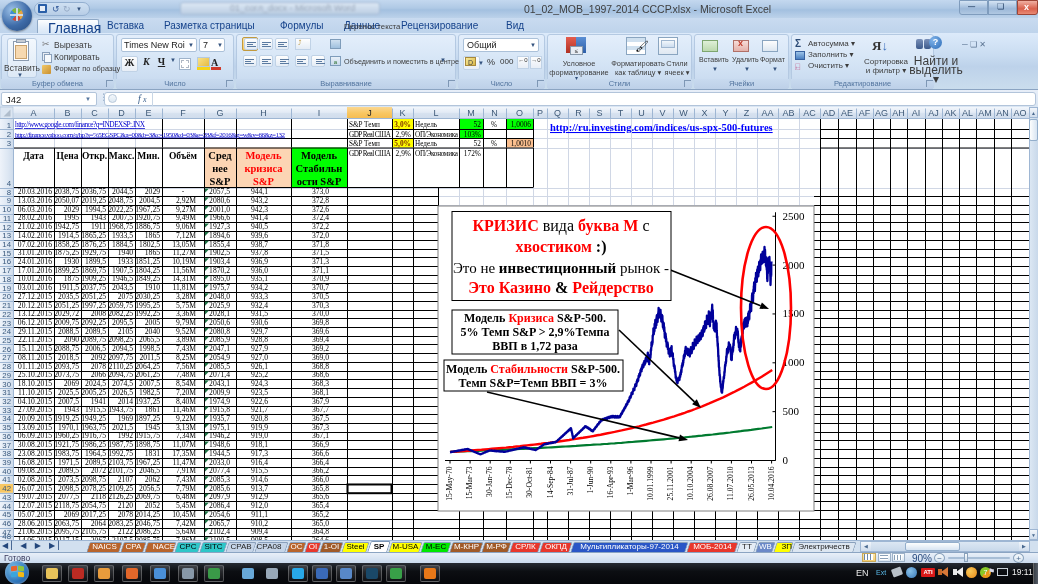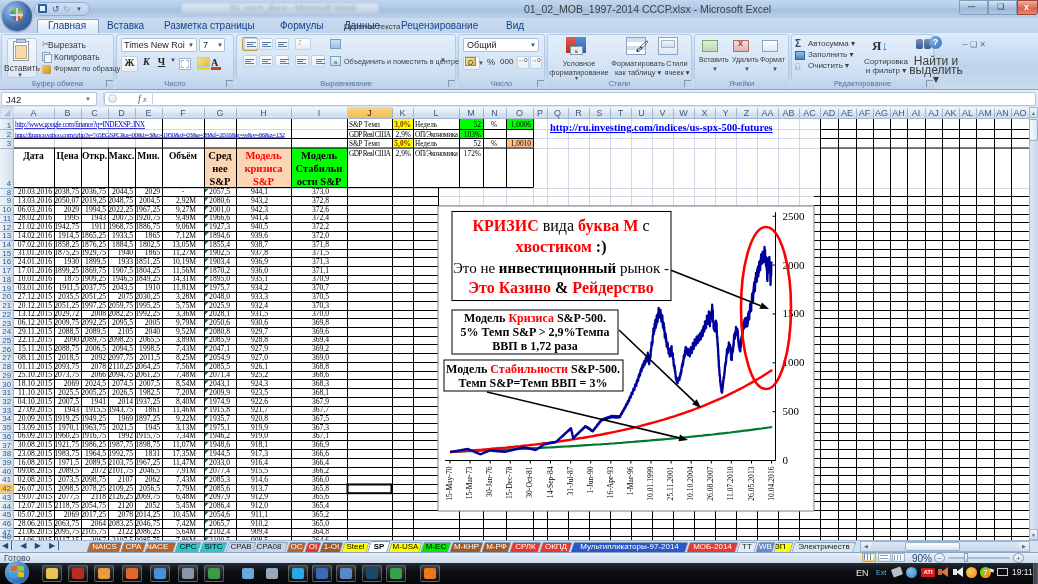--- a/index.html
+++ b/index.html
@@ -26,21 +26,21 @@
 
 <div class="abs" style="left:0;top:18px;width:1038px;height:15px;background:linear-gradient(#c9dbf0,#bed3eb)"></div>
 
 <div class="abs" style="left:2px;top:1px;width:30px;height:30px;border-radius:50%;background:radial-gradient(circle at 10px 9px,#9cc1e8,#3e6ba8 55%,#274a7d);box-shadow:0 1px 2px rgba(0,0,0,.4)"></div>
 <div class="abs" style="left:10px;top:8px;width:13px;height:13px;border-radius:50%;background:
 conic-gradient(from 45deg,#e8a33d 0 25%,#d04a3a 0 50%,#3f8fd4 0 75%,#7db53f 0 100%)"></div>
 <div class="abs" style="left:10px;top:13.5px;width:13px;height:2px;background:#cfe0f0;opacity:.9"></div>
 <div class="abs" style="left:15.5px;top:8px;width:2px;height:13px;background:#cfe0f0;opacity:.9"></div>
 
 <div class="abs" style="left:37px;top:19px;width:62px;height:15px;background:linear-gradient(#fdfeff,#e7f0fa 50%,#d7e6f6);border:1px solid #8ea8c6;border-bottom:none;border-radius:2px 2px 0 0"></div>
-<div class="abs" style="left:48px;top:20px;font-size:10px;color:#15428b">Главная</div>
+<div class="abs" style="left:48px;top:20px;font-size:14px;color:#15428b">Главная</div>
 <div class="abs" style="left:107px;top:20px;font-size:10px;color:#15428b">Вставка</div>
 <div class="abs" style="left:164px;top:20px;font-size:10px;color:#15428b">Разметка страницы</div>
 <div class="abs" style="left:280px;top:20px;font-size:10px;color:#15428b">Формулы</div>
 <div class="abs" style="left:344px;top:20px;font-size:10px;color:#15428b">Данные</div>
 <div class="abs" style="left:401px;top:20px;font-size:10px;color:#15428b">Рецензирование</div>
 <div class="abs" style="left:506px;top:20px;font-size:10px;color:#15428b">Вид</div>
 <div class="abs" style="left:0;top:33px;width:1038px;height:57px;background:linear-gradient(#dceafa,#c9dcf1 40%,#bdd2ea 60%,#cadded);border-bottom:1px solid #8ba4c2"></div>
 <div class="abs" style="left:1px;top:34px;width:113px;height:55px;background:linear-gradient(#e3eefb,#d4e4f5 55%,#c5d8ee);border:1px solid #b4c9e2;border-radius:3px"></div>
 <div class="abs" style="left:1px;top:79px;width:113px;height:10px;background:linear-gradient(#c8daef,#bdd0e8);border-radius:0 0 3px 3px;text-align:center;font-size:7.5px;color:#52749e;line-height:10px">Буфер обмена</div>
 <div class="abs" style="left:116px;top:34px;width:118px;height:55px;background:linear-gradient(#e3eefb,#d4e4f5 55%,#c5d8ee);border:1px solid #b4c9e2;border-radius:3px"></div>
@@ -61,21 +61,21 @@
 <div class="abs" style="left:537px;top:80px;width:7px;height:7px;border-left:1px solid #7e97b5;border-top:1px solid #7e97b5;"></div>
 <div class="abs" style="left:684px;top:80px;width:7px;height:7px;border-left:1px solid #7e97b5;border-top:1px solid #7e97b5;"></div>
 <div class="abs" style="left:926px;top:80px;width:7px;height:7px;border-left:1px solid #7e97b5;border-top:1px solid #7e97b5;"></div>
 <div class="abs" style="left:7px;top:38px;width:30px;height:40px;background:linear-gradient(#f3f8fd,#dde9f6);border:1px solid #b9cde4;border-radius:3px"></div>
 <div class="abs" style="left:13px;top:41px;width:16px;height:20px;background:#fefefe;border:1px solid #8b9bb0"></div>
 <div class="abs" style="left:16px;top:39px;width:10px;height:4px;background:#c8cdd4;border:1px solid #8b9bb0"></div>
 <div class="abs" style="left:15px;top:45px;width:12px;height:14px;background:#f7d9b0;border:1px solid #caa26c"></div>
 <div class="abs" style="left:4px;top:63px;font-size:8.5px;color:#3c3c3c">Вставить</div>
 <div class="abs" style="left:17px;top:72px;font-size:6px;color:#33527e">▼</div>
 <div class="abs" style="left:42px;top:39px;font-size:9px;color:#777">✂</div>
-<div class="abs" style="left:48px;top:40px;font-size:8.5px;color:#3c3c3c">Вырезать</div>
+<div class="abs" style="left:54px;top:40px;font-size:8.5px;color:#3c3c3c">Вырезать</div>
 <div class="abs" style="left:42px;top:52px;width:8px;height:9px;background:#e8edf3;border:1px solid #8aa0bb"></div>
 <div class="abs" style="left:44px;top:54px;width:8px;height:9px;background:#f6f9fc;border:1px solid #8aa0bb"></div>
 <div class="abs" style="left:54px;top:52px;font-size:8.5px;color:#3c3c3c">Копировать</div>
 <div class="abs" style="left:42px;top:65px;width:9px;height:9px;background:linear-gradient(135deg,#f0c96c,#c98f2f);border-radius:1px"></div>
 <div class="abs" style="left:54px;top:64px;font-size:7.4px;color:#3c3c3c">Формат по образцу</div>
 
 <div class="abs" style="left:121px;top:38px;width:76px;height:14px;background:#fff;border:1px solid #abc1d9;border-radius:2px;font-size:9px;color:#222;padding:1px 2px">Times New Roі</div>
 <div class="abs" style="left:188px;top:42px;font-size:6px;color:#33527e">▼</div>
 <div class="abs" style="left:199px;top:38px;width:26px;height:14px;background:#fff;border:1px solid #abc1d9;border-radius:2px;font-size:9px;color:#222;padding:1px 3px">7</div>
 <div class="abs" style="left:217px;top:42px;font-size:6px;color:#33527e">▼</div>
@@ -941,21 +941,21 @@
 <div class="abs" style="left:1029px;top:529px;width:9px;height:11px;background:linear-gradient(#f2f6fb,#cfdcec);border:1px solid #9eb6d3;font-size:5px;color:#4a6a90;text-align:center;line-height:11px">▼</div>
 <div class="abs" style="left:1029px;top:119px;width:9px;height:22px;background:linear-gradient(90deg,#fdfefe,#d7e4f2);border:1px solid #93aecb;border-radius:2px"></div>
 
 <div class="abs" style="left:0;top:540px;width:1038px;height:12px;background:#d2e0ef;border-top:1px solid #9eb6d3"></div>
 <div class="abs" style="left:2px;top:541px;font-size:8px;color:#24477c;letter-spacing:3px">◀▏◀ ▶ ▶▏</div>
 <div class="abs" style="left:88px;top:542px;width:33px;height:10px;background:#b8642c;border:1px solid #8aa0bc;border-bottom:none;border-radius:2px 2px 0 0;transform:skewX(-18deg);"></div>
 <div class="abs" style="left:88px;top:542px;width:33px;text-align:center;font-size:8px;color:#fff;line-height:10px;white-space:nowrap;overflow:hidden">NAICS</div>
 <div class="abs" style="left:122px;top:542px;width:23px;height:10px;background:#b8642c;border:1px solid #8aa0bc;border-bottom:none;border-radius:2px 2px 0 0;transform:skewX(-18deg);"></div>
 <div class="abs" style="left:122px;top:542px;width:23px;text-align:center;font-size:8px;color:#fff;line-height:10px;white-space:nowrap;overflow:hidden">CPA</div>
 <div class="abs" style="left:146px;top:542px;width:29px;height:10px;background:#b8642c;border:1px solid #8aa0bc;border-bottom:none;border-radius:2px 2px 0 0;transform:skewX(-18deg);"></div>
-<div class="abs" style="left:146px;top:542px;width:29px;text-align:left;font-size:8px;color:#fff;line-height:10px;white-space:nowrap;overflow:hidden">NACE</div>
+<div class="abs" style="left:146px;top:542px;width:29px;text-align:right;font-size:8px;color:#fff;line-height:10px;white-space:nowrap;overflow:hidden">NACE</div>
 <div class="abs" style="left:176px;top:542px;width:24px;height:10px;background:#2ec6c8;border:1px solid #8aa0bc;border-bottom:none;border-radius:2px 2px 0 0;transform:skewX(-18deg);"></div>
 <div class="abs" style="left:176px;top:542px;width:24px;text-align:center;font-size:8px;color:#000;line-height:10px;white-space:nowrap;overflow:hidden">CPC</div>
 <div class="abs" style="left:201px;top:542px;width:25px;height:10px;background:#2ec6c8;border:1px solid #8aa0bc;border-bottom:none;border-radius:2px 2px 0 0;transform:skewX(-18deg);"></div>
 <div class="abs" style="left:201px;top:542px;width:25px;text-align:center;font-size:8px;color:#000;line-height:10px;white-space:nowrap;overflow:hidden">SITC</div>
 <div class="abs" style="left:227px;top:542px;width:28px;height:10px;background:#c6d5e8;border:1px solid #8aa0bc;border-bottom:none;border-radius:2px 2px 0 0;transform:skewX(-18deg);"></div>
 <div class="abs" style="left:227px;top:542px;width:28px;text-align:center;font-size:8px;color:#222;line-height:10px;white-space:nowrap;overflow:hidden">СРАВ</div>
 <div class="abs" style="left:256px;top:542px;width:31px;height:10px;background:#c6d5e8;border:1px solid #8aa0bc;border-bottom:none;border-radius:2px 2px 0 0;transform:skewX(-18deg);"></div>
 <div class="abs" style="left:256px;top:542px;width:26px;text-align:center;font-size:8px;color:#222;line-height:10px;white-space:nowrap;overflow:hidden">СРА08</div>
 <div class="abs" style="left:288px;top:542px;width:17px;height:10px;background:#b8642c;border:1px solid #8aa0bc;border-bottom:none;border-radius:2px 2px 0 0;transform:skewX(-18deg);"></div>
 <div class="abs" style="left:288px;top:542px;width:17px;text-align:center;font-size:8px;color:#fff;line-height:10px;white-space:nowrap;overflow:hidden">ОС</div>
@@ -981,21 +981,21 @@
 <div class="abs" style="left:541px;top:542px;width:30px;text-align:center;font-size:8px;color:#fff;line-height:10px;white-space:nowrap;overflow:hidden">ОКПД</div>
 <div class="abs" style="left:572px;top:542px;width:115px;height:10px;background:#2a56c6;border:1px solid #8aa0bc;border-bottom:none;border-radius:2px 2px 0 0;transform:skewX(-18deg);"></div>
 <div class="abs" style="left:572px;top:542px;width:115px;text-align:center;font-size:8px;color:#fff;line-height:10px;white-space:nowrap;overflow:hidden">Мультипликаторы-97-2014</div>
 <div class="abs" style="left:688px;top:542px;width:49px;height:10px;background:#e8372c;border:1px solid #8aa0bc;border-bottom:none;border-radius:2px 2px 0 0;transform:skewX(-18deg);"></div>
 <div class="abs" style="left:688px;top:542px;width:49px;text-align:center;font-size:8px;color:#fff;line-height:10px;white-space:nowrap;overflow:hidden">МОБ-2014</div>
 <div class="abs" style="left:738px;top:542px;width:18px;height:10px;background:#e4ecf5;border:1px solid #8aa0bc;border-bottom:none;border-radius:2px 2px 0 0;transform:skewX(-18deg);"></div>
 <div class="abs" style="left:738px;top:542px;width:18px;text-align:center;font-size:8px;color:#222;line-height:10px;white-space:nowrap;overflow:hidden">ТТ</div>
 <div class="abs" style="left:757px;top:542px;width:17px;height:10px;background:#6a88c8;border:1px solid #8aa0bc;border-bottom:none;border-radius:2px 2px 0 0;transform:skewX(-18deg);"></div>
 <div class="abs" style="left:757px;top:542px;width:17px;text-align:center;font-size:8px;color:#fff;line-height:10px;white-space:nowrap;overflow:hidden">WB</div>
 <div class="abs" style="left:775px;top:542px;width:17px;height:10px;background:#ffff00;border:1px solid #8aa0bc;border-bottom:none;border-radius:2px 2px 0 0;transform:skewX(-18deg);"></div>
-<div class="abs" style="left:775px;top:542px;width:17px;text-align:left;font-size:8px;color:#000;line-height:10px;white-space:nowrap;overflow:hidden">ЗП</div>
+<div class="abs" style="left:775px;top:542px;width:17px;text-align:right;font-size:8px;color:#000;line-height:10px;white-space:nowrap;overflow:hidden">ЗП</div>
 <div class="abs" style="left:793px;top:542px;width:62px;height:10px;background:#dce6f1;border:1px solid #8aa0bc;border-bottom:none;border-radius:2px 2px 0 0;transform:skewX(-18deg);"></div>
 <div class="abs" style="left:793px;top:542px;width:62px;text-align:center;font-size:8px;color:#222;line-height:10px;white-space:nowrap;overflow:hidden">Электричеств</div>
 <div class="abs" style="left:860px;top:541px;width:170px;height:11px;background:linear-gradient(#dce7f3,#c8d8ea);border:1px solid #9eb6d3"></div>
 <div class="abs" style="left:861px;top:542px;width:10px;height:9px;background:linear-gradient(#f2f6fb,#cfdcec);font-size:5px;color:#4a6a90;text-align:center;line-height:9px">◀</div>
 <div class="abs" style="left:1019px;top:542px;width:10px;height:9px;background:linear-gradient(#f2f6fb,#cfdcec);font-size:5px;color:#4a6a90;text-align:center;line-height:9px">▶</div>
 <div class="abs" style="left:905px;top:542px;width:55px;height:9px;background:linear-gradient(#fdfefe,#d7e4f2);border:1px solid #93aecb;border-radius:2px"></div>
 
 <div class="abs" style="left:0;top:552px;width:1038px;height:11px;background:linear-gradient(#e8eff8,#cbdbee);border-top:1px solid #8ba4c2"></div>
 <div class="abs" style="left:4px;top:553px;font-size:8.5px;color:#3a3a5c">Готово</div>
 <div class="abs" style="left:862px;top:553px;width:14px;height:9px;background:linear-gradient(#fce8b0,#f5cf72);border:1px solid #c8a858"></div>

